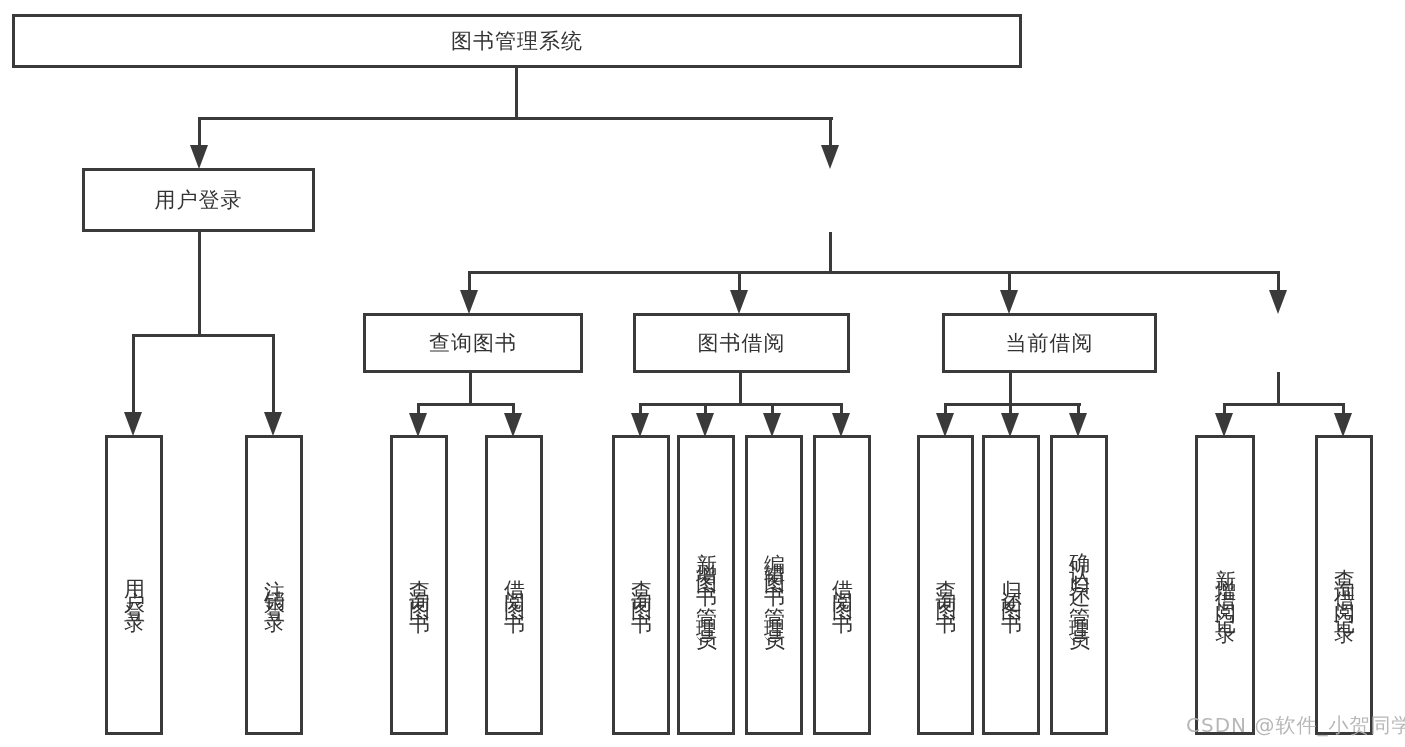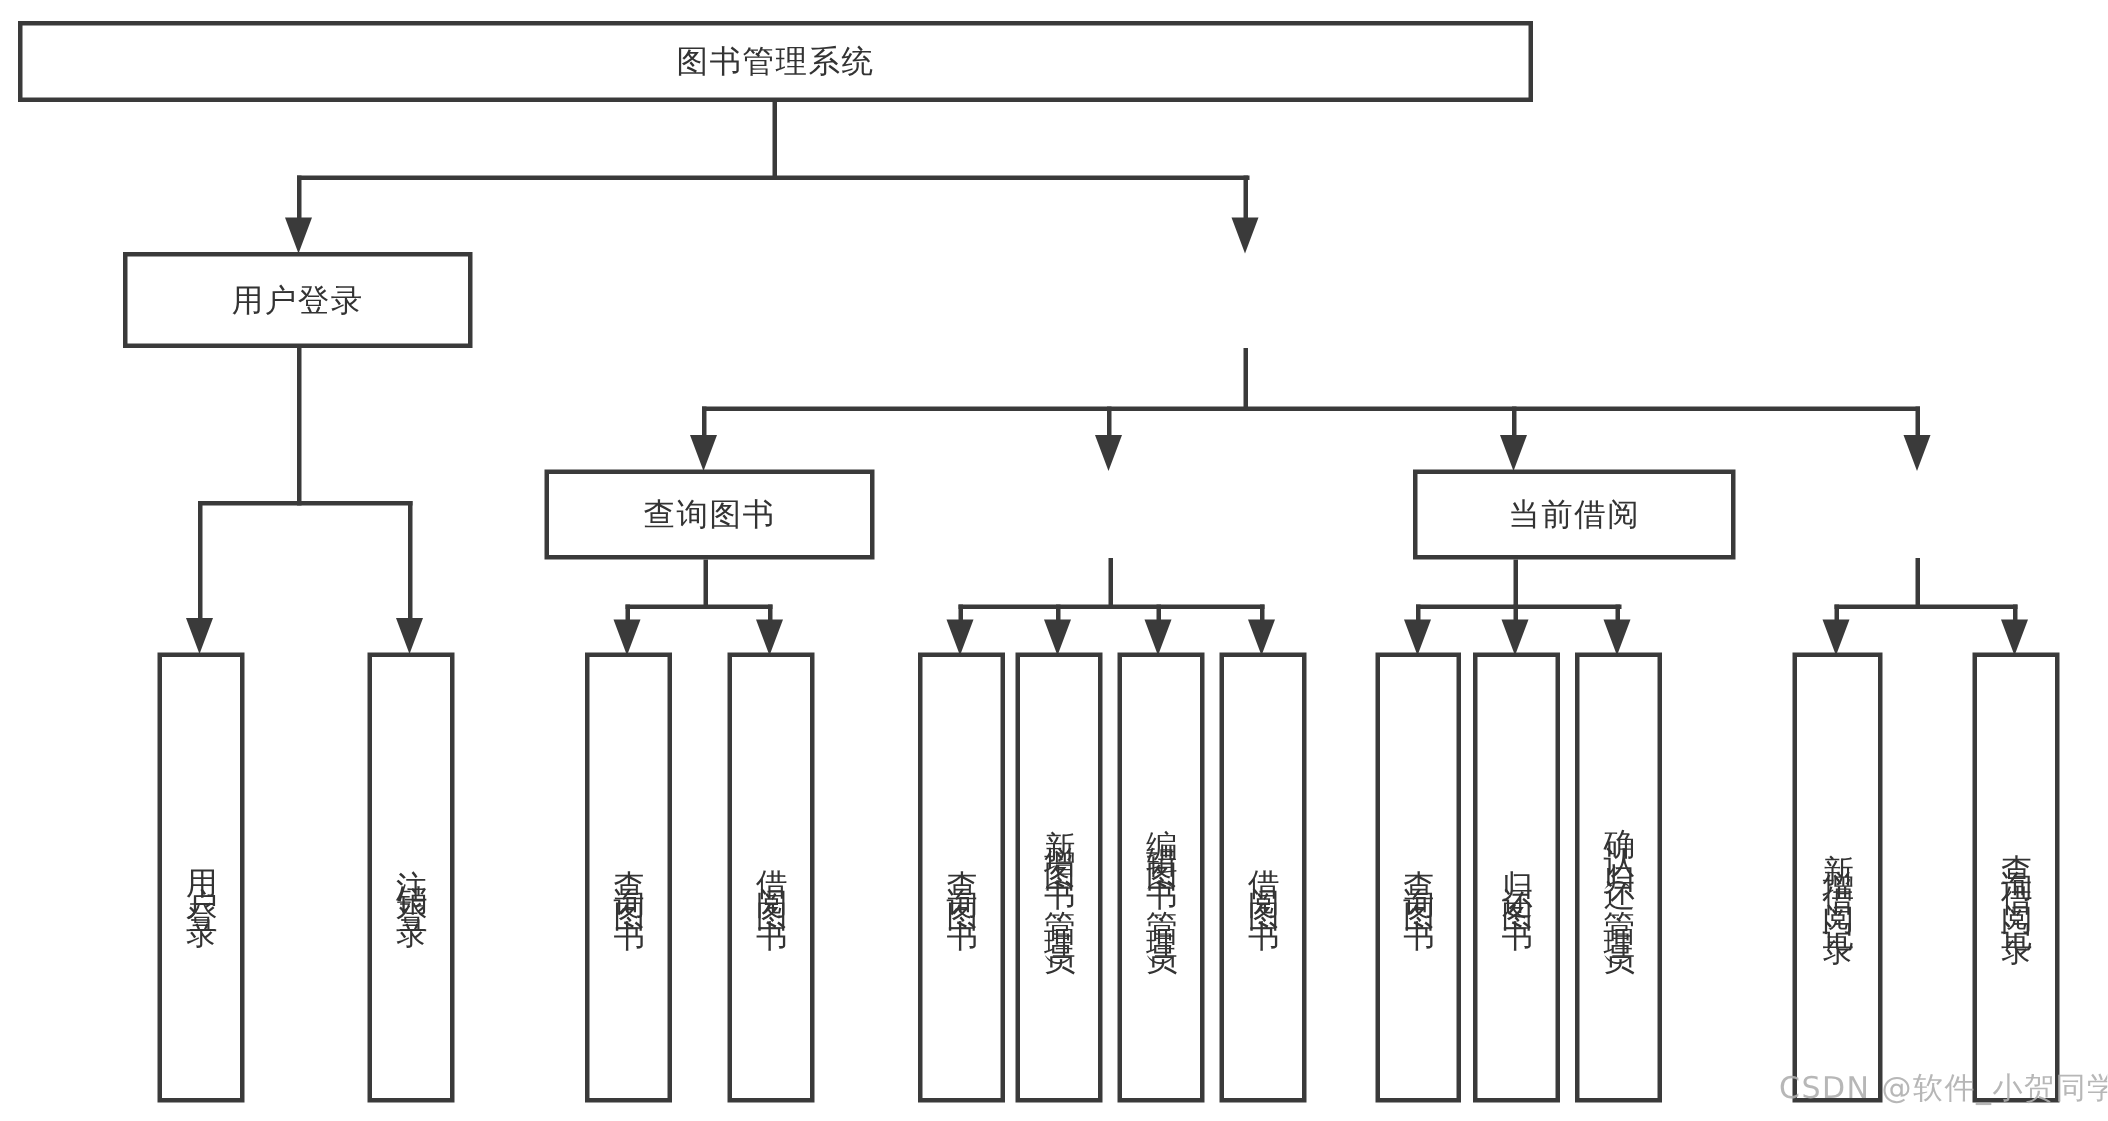--- a/index.html
+++ b/index.html
@@ -43,20 +43,23 @@
   <div class="box" style="left:12px;top:14px;width:1010px;height:54px">
     <span class="hlabel">图书管理系统</span>
   </div>
 
   <div class="box" style="left:82px;top:168px;width:233px;height:64px">
     <span class="hlabel">用户登录</span>
   </div>
 
   <div class="box" style="left:363px;top:313px;width:220px;height:60px">
     <span class="hlabel">查询图书</span>
+  </div>
+  <div class="box" style="left:633px;top:313px;width:217px;height:60px">
+    <span class="hlabel">图书借阅</span>
   </div>
   <div class="box" style="left:942px;top:313px;width:215px;height:60px">
     <span class="hlabel">当前借阅</span>
   </div>
 
   <div class="box" style="left:105px;top:435px;width:58px;height:300px">
     <span class="vlabel">用户登录</span>
   </div>
   <div class="box" style="left:245px;top:435px;width:58px;height:300px">
     <span class="vlabel">注销登录</span>

